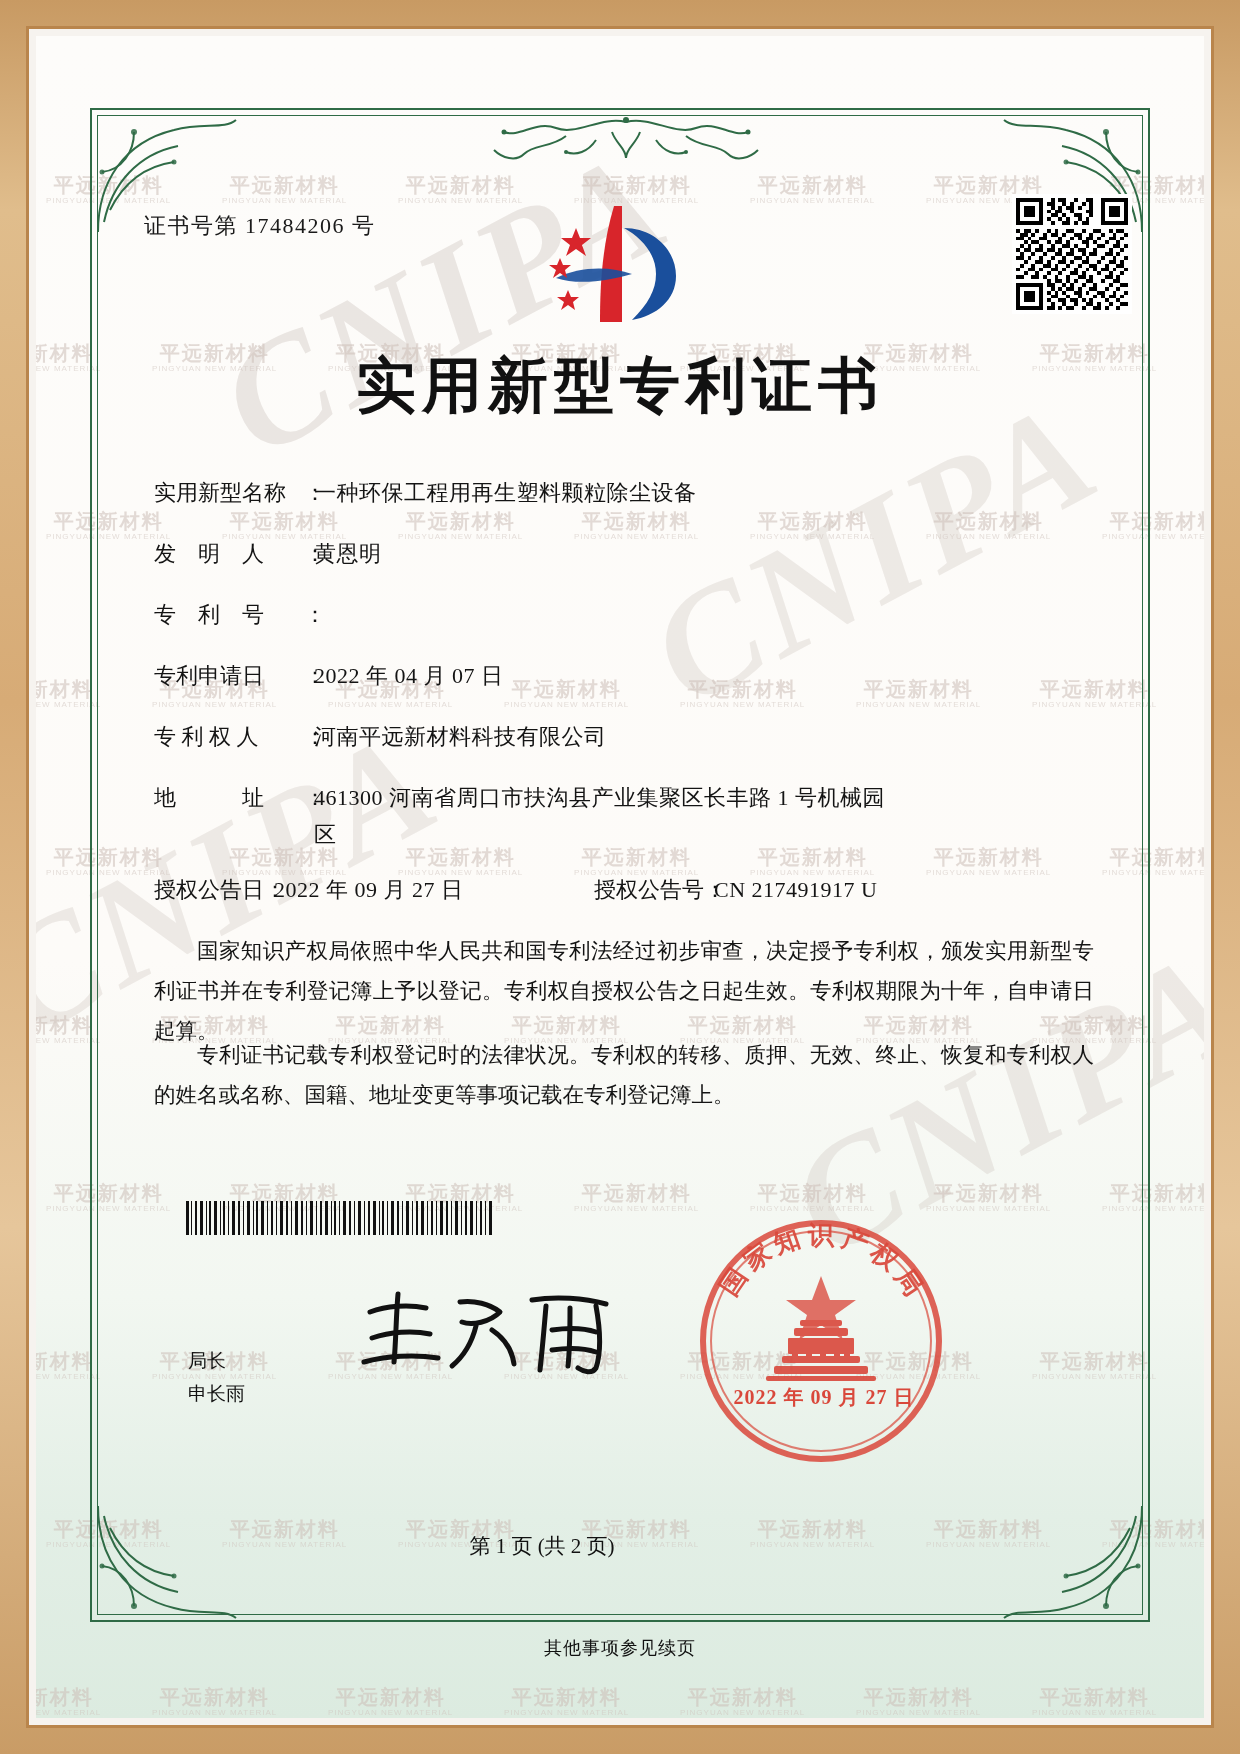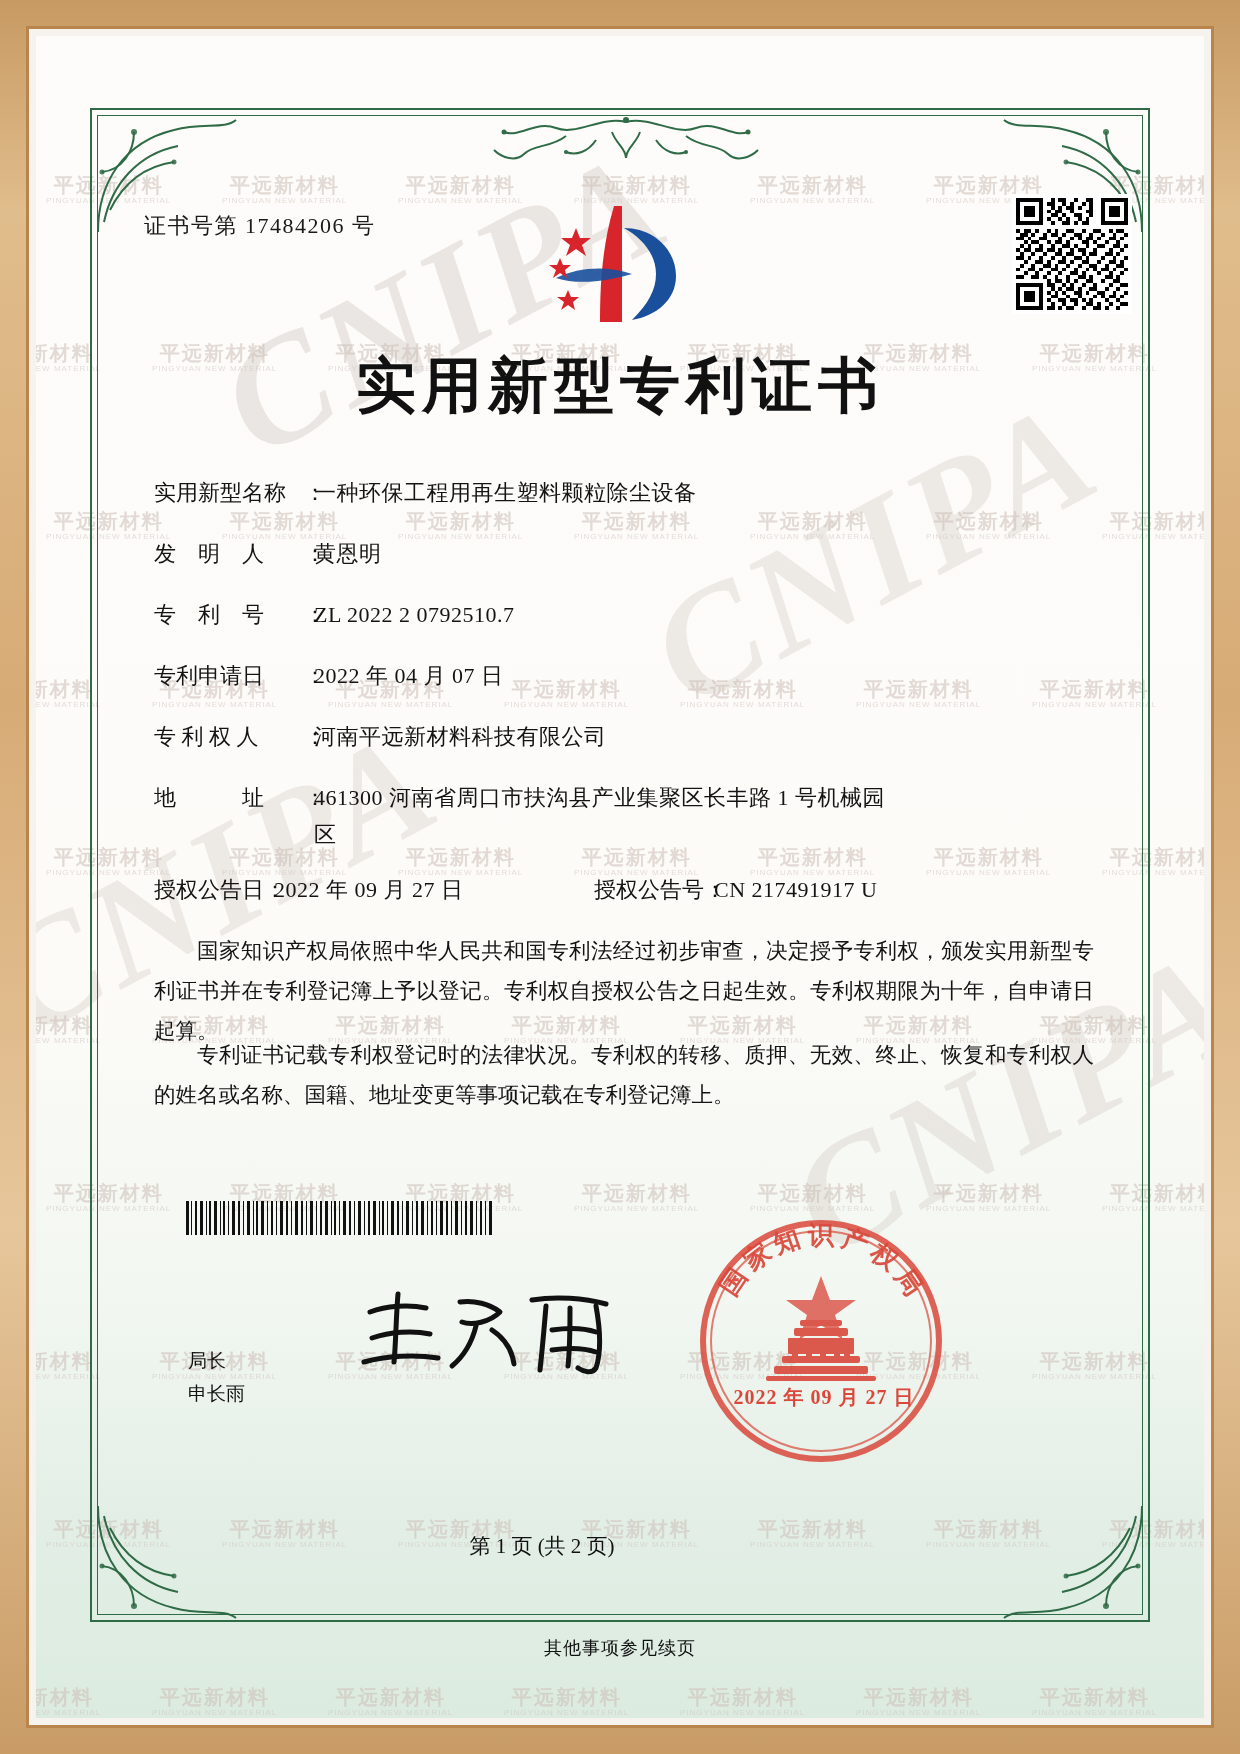--- a/index.html
+++ b/index.html
@@ -924,21 +924,20 @@
 
         <div class="field-row">
           <div class="field-label">发　明　人</div>
           <div class="field-sep">：</div>
           <div class="field-value">黄恩明</div>
         </div>
 
         <div class="field-row">
           <div class="field-label">专　利　号</div>
           <div class="field-sep">：</div>
-          <div class="field-value">ZL 2022 2 0792510.7</div>
         </div>
 
         <div class="field-row">
           <div class="field-label">专利申请日</div>
           <div class="field-sep">：</div>
           <div class="field-value">2022 年 04 月 07 日</div>
         </div>
 
         <div class="field-row">
           <div class="field-label">专 利 权 人</div>

